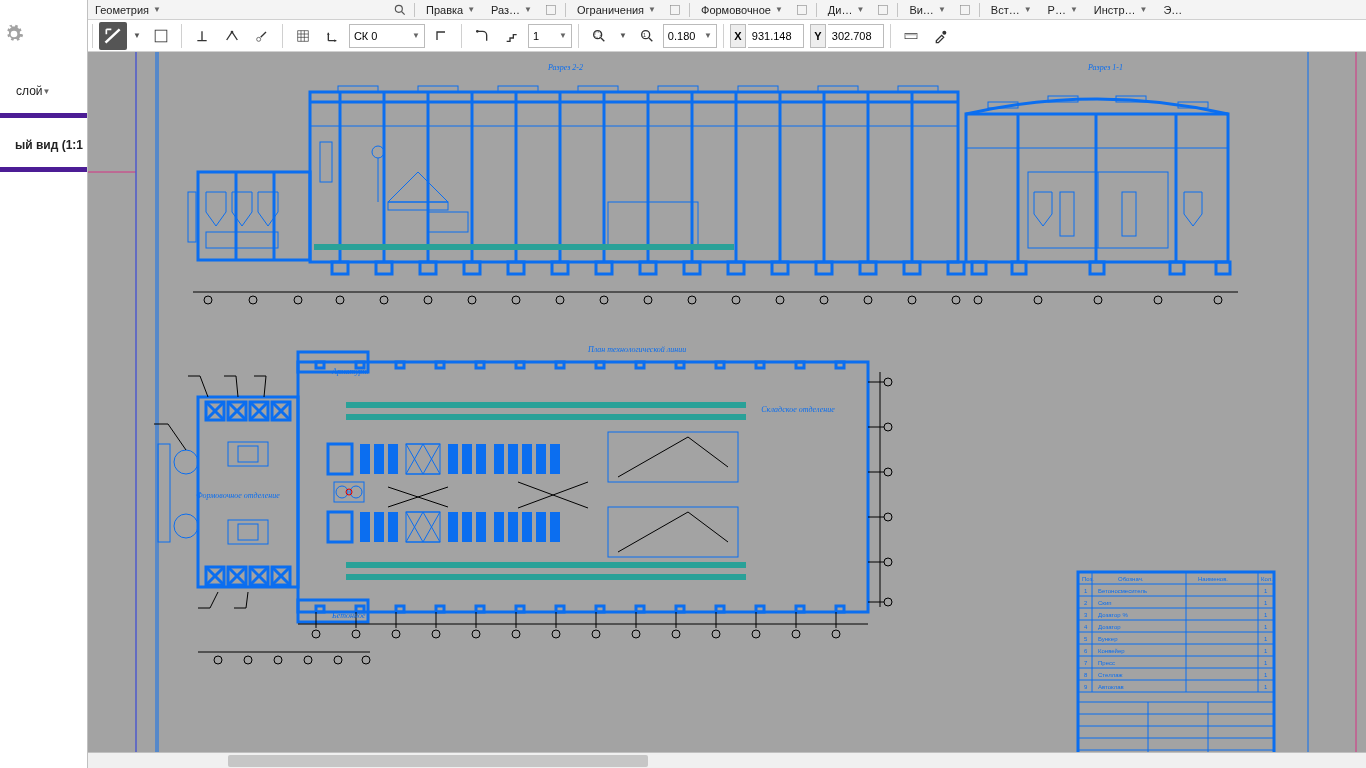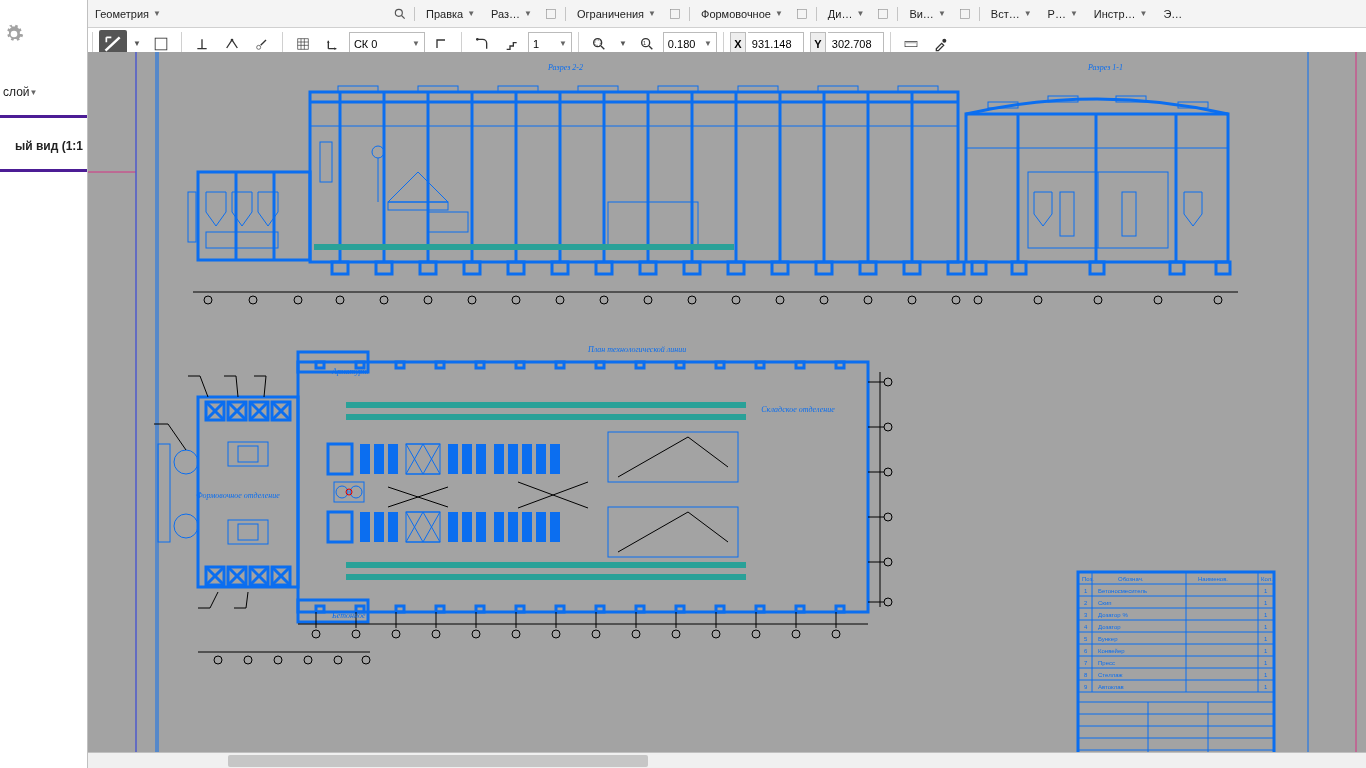--- a/index.html
+++ b/index.html
@@ -1,20 +1,20 @@
 <!DOCTYPE html>
 <html><head>
 <meta charset="utf-8">
 <style>
   * { box-sizing: border-box; margin: 0; padding: 0; }
   html, body { width: 1366px; height: 768px; overflow: hidden; font-family: "Segoe UI", Tahoma, sans-serif; font-size: 11px; background: #fff; }
   .row { display: flex; flex-direction: row; align-items: center; }
 
   
-  .menubar { height: 28px; background: #f4f4f4; border-bottom: 1px solid #d0d0d0; padding-left: 88px; gap: 2px; }
+  .menubar { height: 20px; background: #f4f4f4; border-bottom: 1px solid #d0d0d0; padding-left: 88px; gap: 2px; }
   .menu-item { height: 18px; padding: 0 6px 0 6px; color: #222; white-space: nowrap; border: 1px solid transparent; }
   .menu-item .dd { margin-left: 4px; font-size: 8px; color: #666; }
   .menu-sep { width: 1px; height: 14px; background: #c5c5c5; margin: 0 2px; }
   .menu-icon { width: 20px; height: 18px; display: flex; align-items: center; justify-content: center; }
   .menu-icon svg { width: 14px; height: 14px; }
 
   .toolbar { height: 32px; background: #fff; border-bottom: 1px solid #d0d0d0; padding-left: 88px; gap: 2px; }
   .tb-sep { width: 1px; height: 24px; background: #d0d0d0; margin: 0 4px; }
   .tb-btn { width: 28px; height: 28px; display: flex; align-items: center; justify-content: center; border: 1px solid transparent; border-radius: 2px; }
   .tb-btn.active { background: #555; }
@@ -22,21 +22,21 @@
   .tb-btn.small svg { width: 16px; height: 16px; }
   .dd-small { font-size: 8px; color: #555; padding: 0 4px; }
   .tb-combo { height: 24px; border: 1px solid #bbb; padding: 8px 4px; min-width: 50px; background: #fff; }
   .tb-combo .dd { margin-left: auto; font-size: 8px; color: #666; }
   .coord-label { width: 16px; height: 24px; background: #eee; border: 1px solid #bbb; display: flex; align-items: center; justify-content: center; font-weight: bold; }
   .coord-val { width: 56px; height: 24px; border: 1px solid #bbb; border-left: none; padding: 0 4px; display: flex; align-items: center; background: #fff; }
 
   
   .left-panel { position: absolute; left: 0; top: 0; width: 88px; height: 768px; background: #fff; border-right: 1px solid #c0c0c0; }
   .lp-gear { position: absolute; left: 4px; top: 24px; width: 20px; height: 20px; }
-  .lp-slot { height: 54px; border-bottom: 3px solid #4c1d95; padding: 4px 4px 0 3px; font-size: 12px; color: #222; overflow: hidden; white-space: nowrap; }
+  .lp-slot { height: 54px; border-bottom: 5px solid #4c1d95; padding: 4px 4px 0 16px; font-size: 12px; color: #222; overflow: hidden; white-space: nowrap; }
   .lp-slot .dd { font-size: 8px; color: #666; float: right; margin-top: 2px; }
   .lp-slot.bold { font-weight: bold; justify-content: flex-end; }
   .lp-slot.first { margin-top: 64px; }
 
   
   .viewport { position: absolute; left: 88px; top: 52px; right: 0; bottom: 0; background: #a3a3a3; overflow: hidden; }
   .viewport svg { position: absolute; left: 0; top: 0; }
 
   .thin  { stroke: #0b6ef0; stroke-width: 1; fill: none; }
   .thick { stroke: #0b6ef0; stroke-width: 3; fill: none; }

